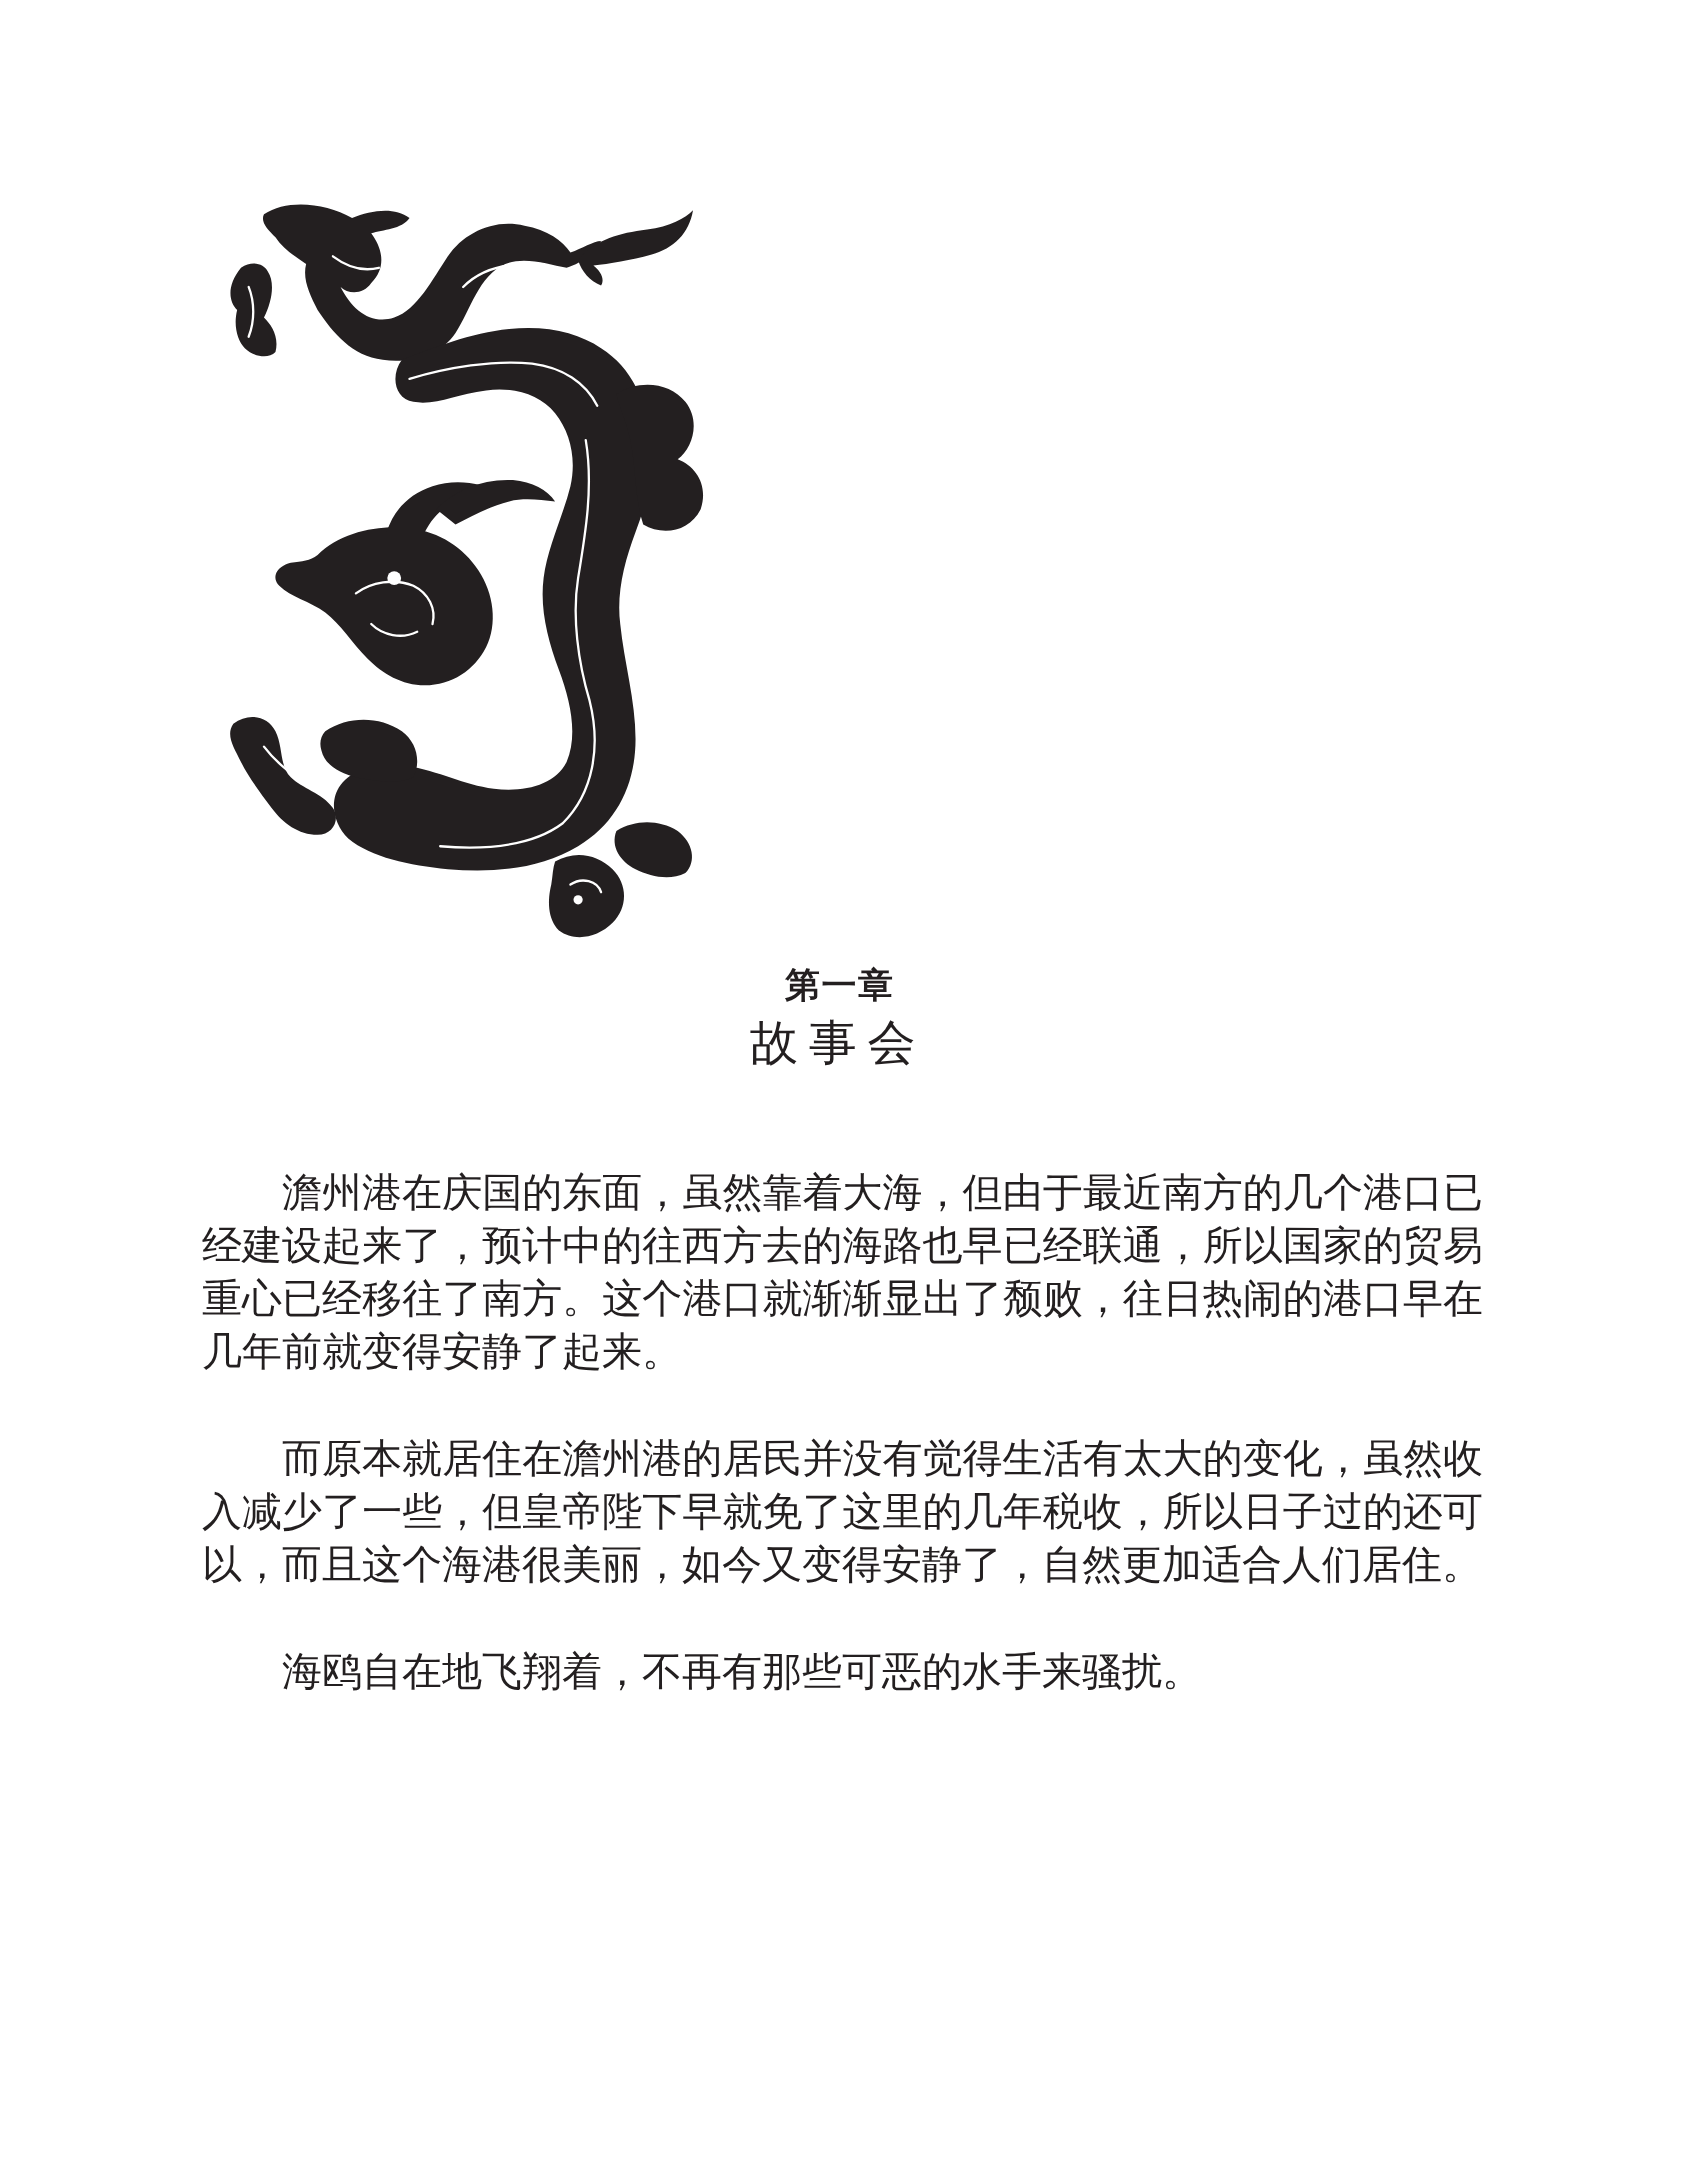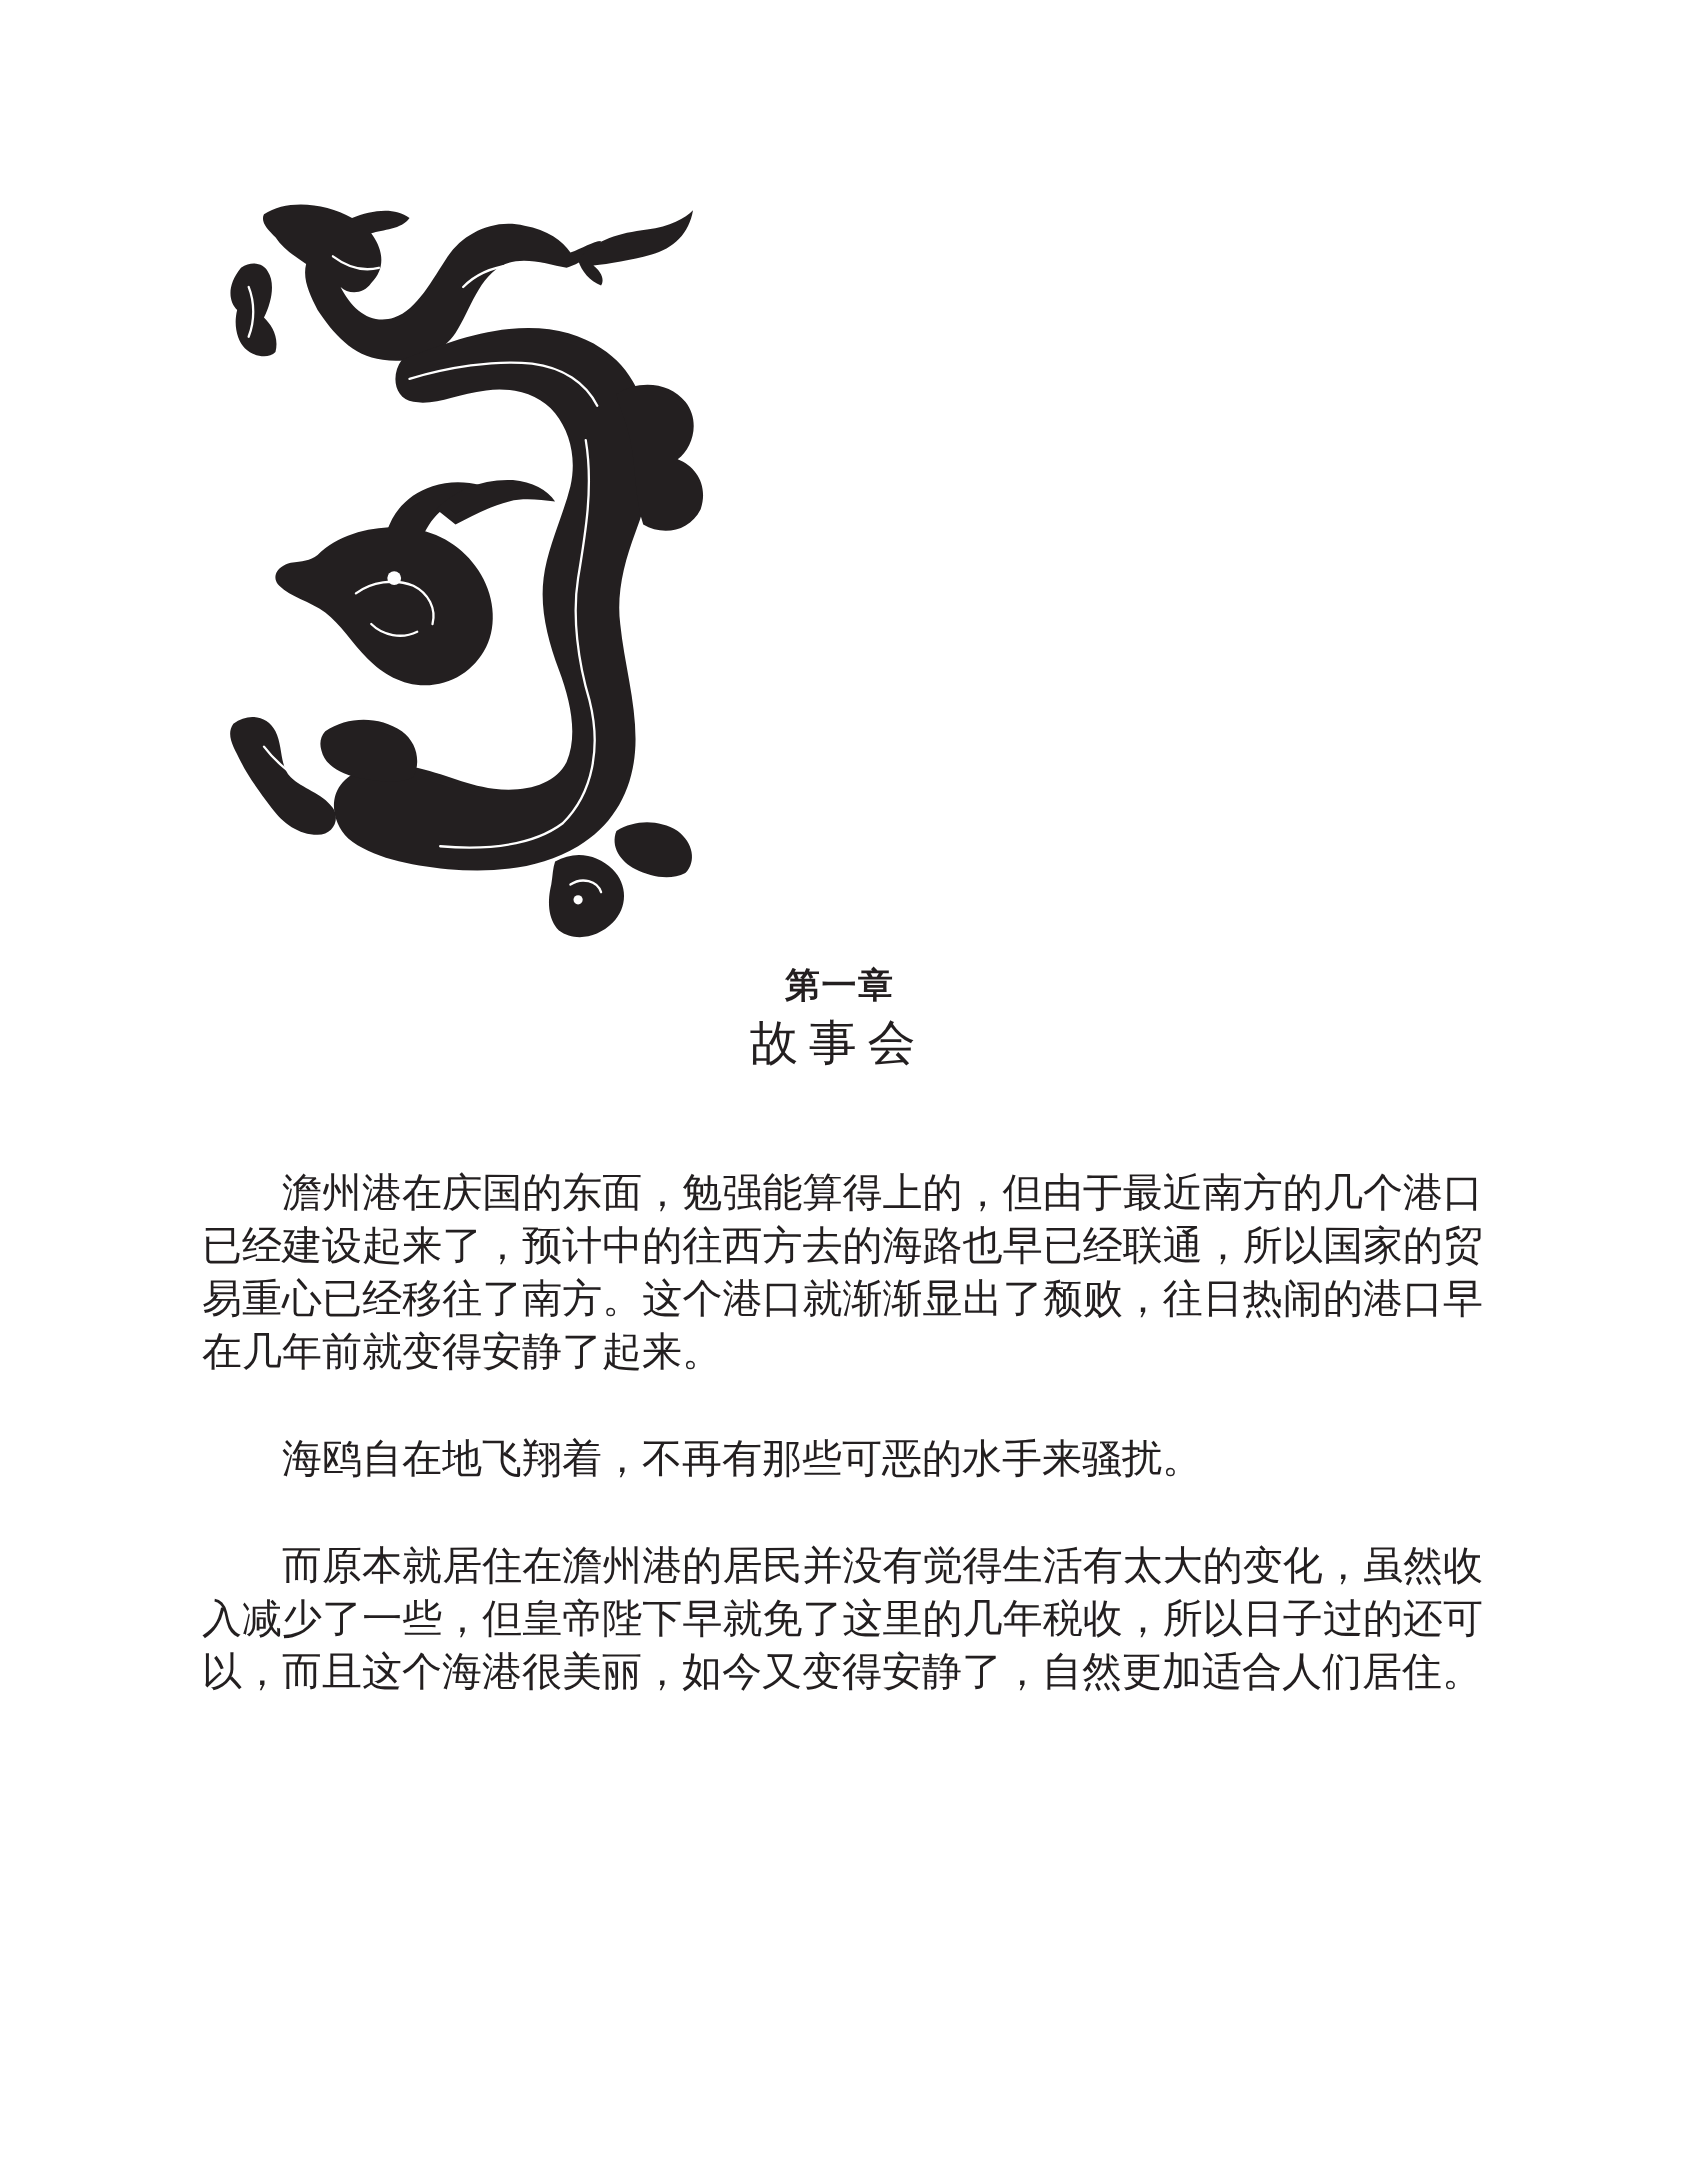--- a/index.html
+++ b/index.html
@@ -126,19 +126,19 @@
       </g>
     </svg>
   </div>
 
   <div class="chapter-heading">
     <span class="chapter-number">第一章</span>
     <span class="chapter-title">故事会</span>
   </div>
 
   <div class="body-text">
-    <p>澹州港在庆国的东面，勉强能算得上的，但由于最近南方的几个港口已经建设起来了，预计中的往西方去的海路也早已经联通，所以国家的贸易重心已经移往了南方。这个港口就渐渐显出了颓败，往日热闹的港口早在几年前就变得安静了起来。</p>
+    <p>澹州港在庆国的东面，虽然靠着大海，但由于最近南方的几个港口已经建设起来了，预计中的往西方去的海路也早已经联通，所以国家的贸易重心已经移往了南方。这个港口就渐渐显出了颓败，往日热闹的港口早在几年前就变得安静了起来。</p>
+    <p>而原本就居住在澹州港的居民并没有觉得生活有太大的变化，虽然收入减少了一些，但皇帝陛下早就免了这里的几年税收，所以日子过的还可以，而且这个海港很美丽，如今又变得安静了，自然更加适合人们居住。</p>
     <p>海鸥自在地飞翔着，不再有那些可恶的水手来骚扰。</p>
-    <p>而原本就居住在澹州港的居民并没有觉得生活有太大的变化，虽然收入减少了一些，但皇帝陛下早就免了这里的几年税收，所以日子过的还可以，而且这个海港很美丽，如今又变得安静了，自然更加适合人们居住。</p>
   </div>
 
 </div>
 
 
 </body></html>

